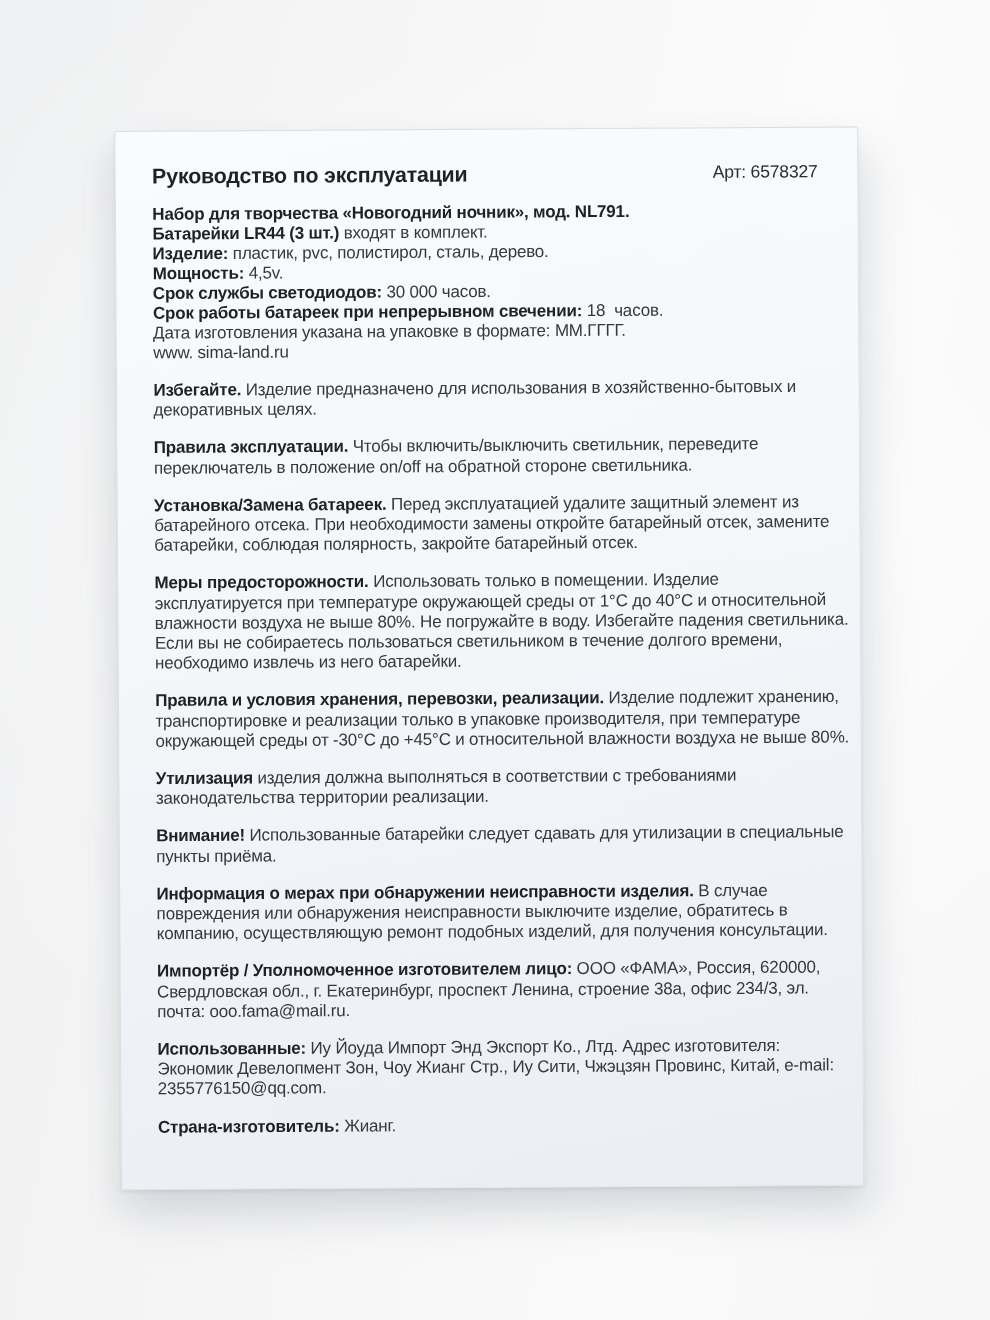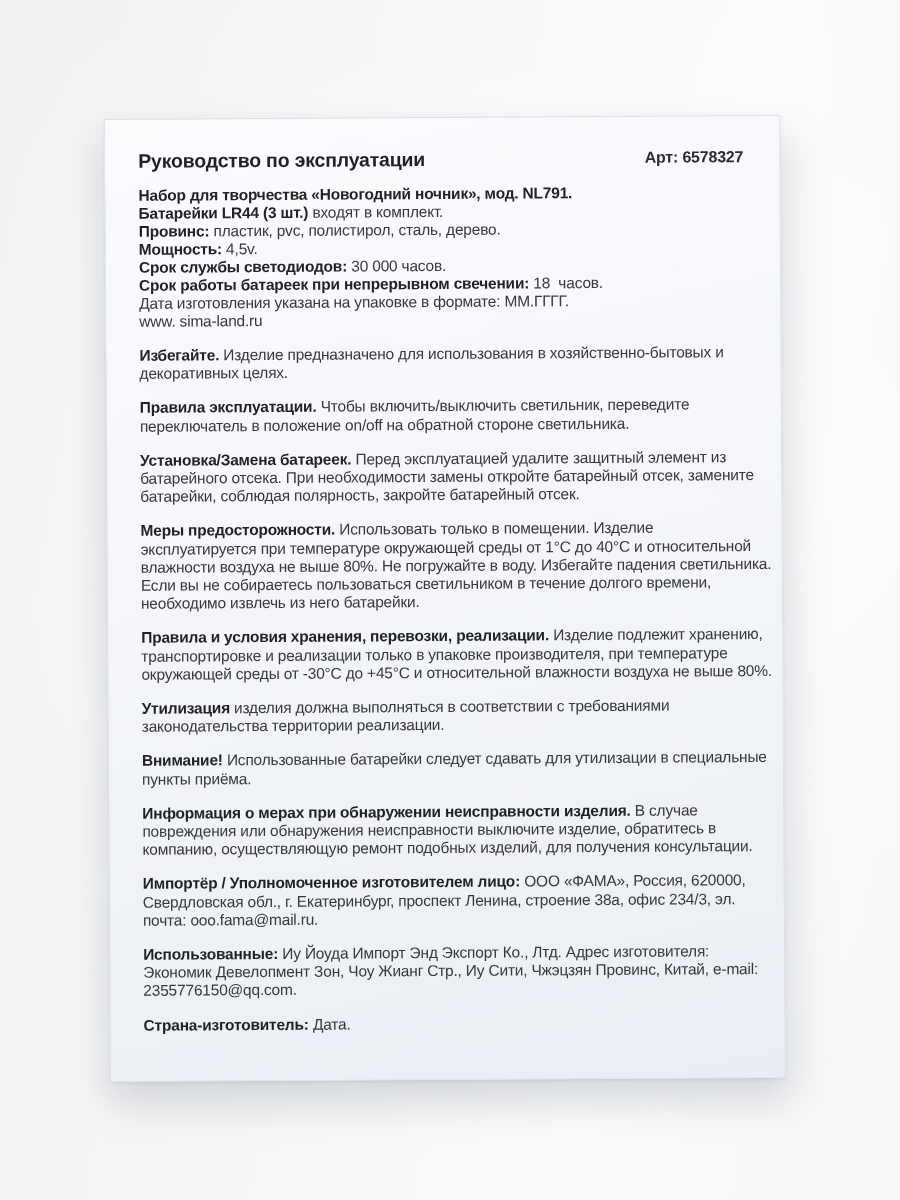--- a/index.html
+++ b/index.html
@@ -49,21 +49,20 @@
     line-height: 23px;
     font-weight: 700;
     color: #1f2125;
     letter-spacing: -0.2px;
   }
   .art {
     font-size: 16px;
     line-height: 22px;
     color: #2c2d31;
     white-space: nowrap;
-    font-weight: bold;
   }
   .specs .line {
     line-height: 18px;
   }
   .sec {
     margin: 16px 0 0 0;
     line-height: 18.2px;
   }
   b {
     font-weight: 700;
@@ -76,21 +75,21 @@
 <div class="paper">
 
   <div class="header-row">
     <h1 class="title">Руководство по эксплуатации</h1>
     <div class="art">Арт: 6578327</div>
   </div>
 
   <div class="specs">
     <div class="line"><b>Набор для творчества «Новогодний ночник», мод. NL791.</b><span></span></div>
     <div class="line"><b>Батарейки LR44 (3 шт.)</b><span> входят в комплект.</span></div>
-    <div class="line"><b>Провинс:</b><span> пластик, pvc, полистирол, сталь, дерево.</span></div>
+    <div class="line"><b>Изделие:</b><span> пластик, pvc, полистирол, сталь, дерево.</span></div>
     <div class="line"><b>Мощность:</b><span> 4,5v.</span></div>
     <div class="line"><b>Срок службы светодиодов:</b><span> 30&nbsp;000 часов.</span></div>
     <div class="line"><b>Срок работы батареек при непрерывном свечении:</b><span> 18&nbsp; часов.</span></div>
     <div class="line"><b></b><span>Дата изготовления указана на упаковке в формате: ММ.ГГГГ.</span></div>
     <div class="line"><b></b><span>www. sima-land.ru</span></div>
   </div>
 
   <p class="sec"><b>Избегайте.</b><span> Изделие предназначено для использования в хозяйственно-бытовых и декоративных целях.</span></p>
 
   <p class="sec"><b>Правила эксплуатации.</b><span> Чтобы включить/выключить светильник, переведите переключатель в положение on/off на обратной стороне светильника.</span></p>
@@ -104,15 +103,15 @@
   <p class="sec"><b>Утилизация</b><span> изделия должна выполняться в соответствии с требованиями законодательства территории реализации.</span></p>
 
   <p class="sec"><b>Внимание!</b><span> Использованные батарейки следует сдавать для утилизации в специальные пункты приёма.</span></p>
 
   <p class="sec"><b>Информация о мерах при обнаружении неисправности изделия.</b><span> В случае повреждения или обнаружения неисправности выключите изделие, обратитесь в компанию, осуществляющую ремонт подобных изделий, для получения консультации.</span></p>
 
   <p class="sec"><b>Импортёр / Уполномоченное изготовителем лицо:</b><span> ООО «ФАМА», Россия, 620000, Свердловская обл., г. Екатеринбург, проспект Ленина, строение 38а, офис 234/3, эл. почта: ooo.fama@mail.ru.</span></p>
 
   <p class="sec"><b>Использованные:</b><span> Иу Йоуда Импорт Энд Экспорт Ко., Лтд. Адрес изготовителя: Экономик Девелопмент Зон, Чоу Жианг Стр., Иу Сити, Чжэцзян Провинс, Китай, e-mail: 2355776150@qq.com.</span></p>
 
-  <p class="sec"><b>Страна-изготовитель:</b><span> Дата.</span></p>
+  <p class="sec"><b>Страна-изготовитель:</b><span> Жианг.</span></p>
 
 </div>
 
 </body></html>

